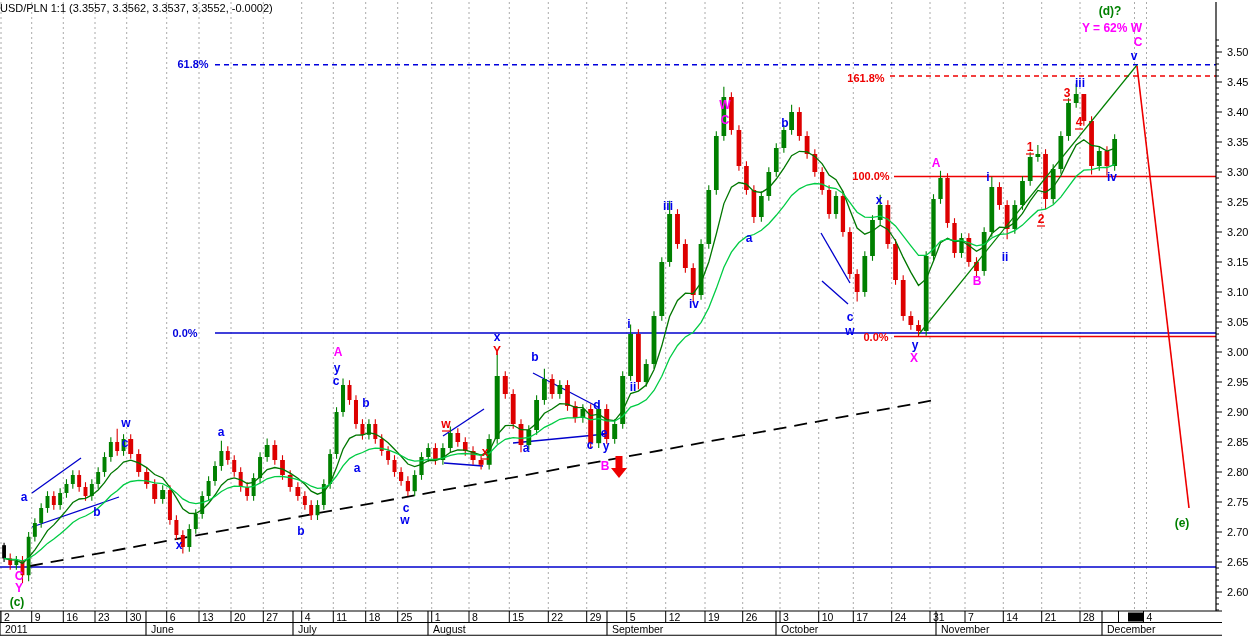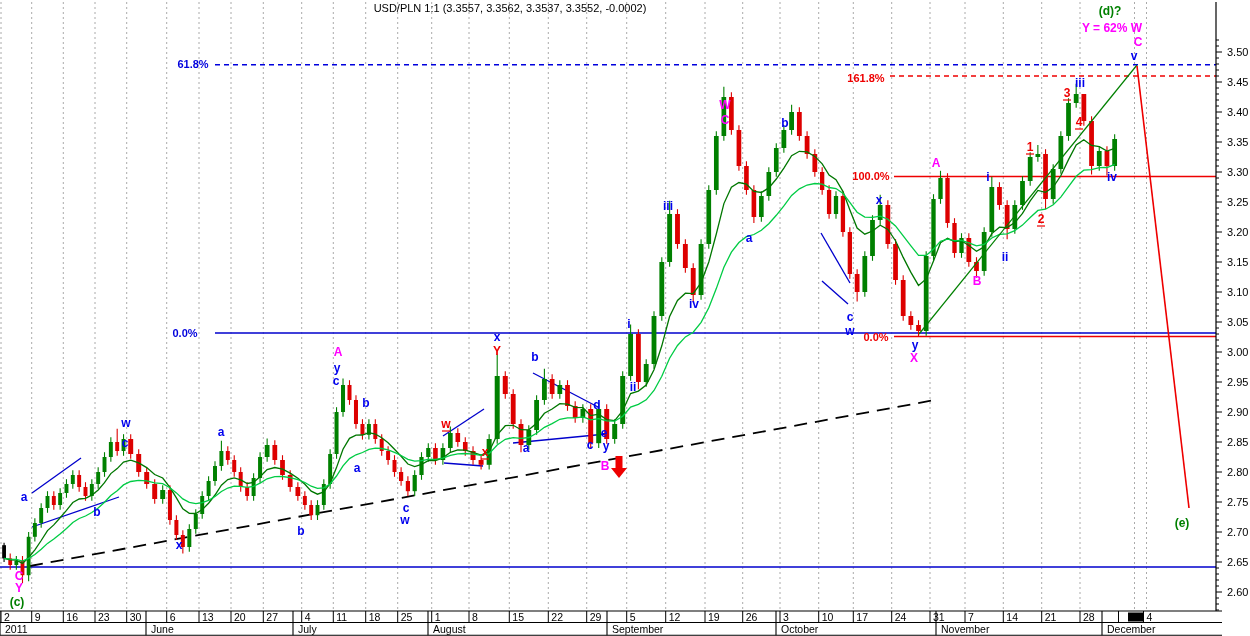--- a/index.html
+++ b/index.html
@@ -1,18 +1,18 @@
 <!DOCTYPE html>
 <html><head>
 <meta charset="utf-8">
 <style>
   html,body{margin:0;padding:0;background:#ffffff;}
   #stage{position:relative;width:1250px;height:636px;background:#ffffff;overflow:hidden;
          font-family:"Liberation Sans",sans-serif;}
-  #chart-title{position:absolute;top:2px;left:12px;width:996px;text-align:center;
+  #chart-title{position:absolute;top:2px;left:0;width:996px;
          font-size:11px;color:#000;}
   svg text{font-family:"Liberation Sans",sans-serif;}
 </style>
 </head>
 <body>
 
 <div id="stage">
   <div id="chart-title">USD/PLN 1:1 (3.3557, 3.3562, 3.3537, 3.3552, -0.0002)</div>
   <svg id="chart-svg" width="1250" height="636" viewBox="0 0 1250 636">
       <g>

